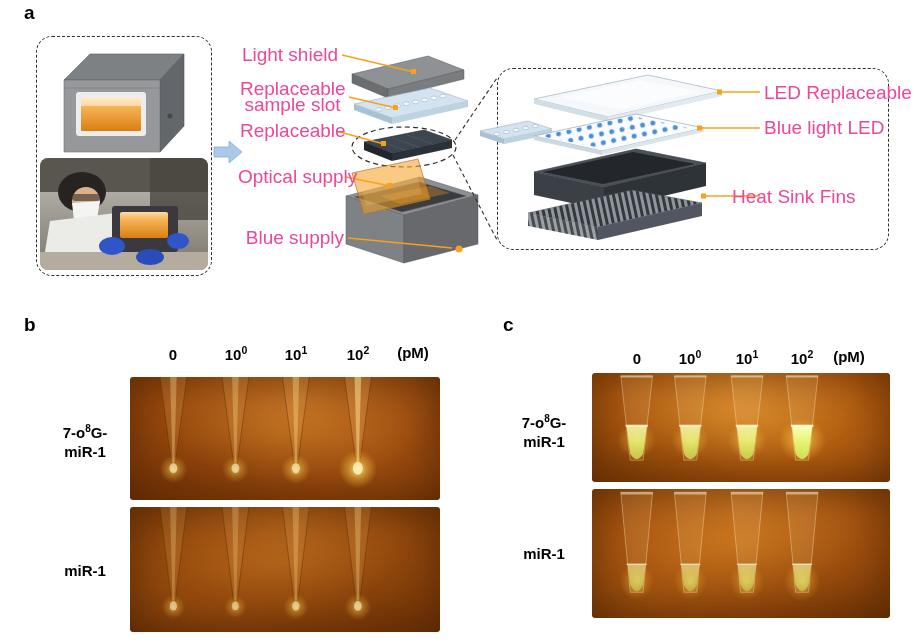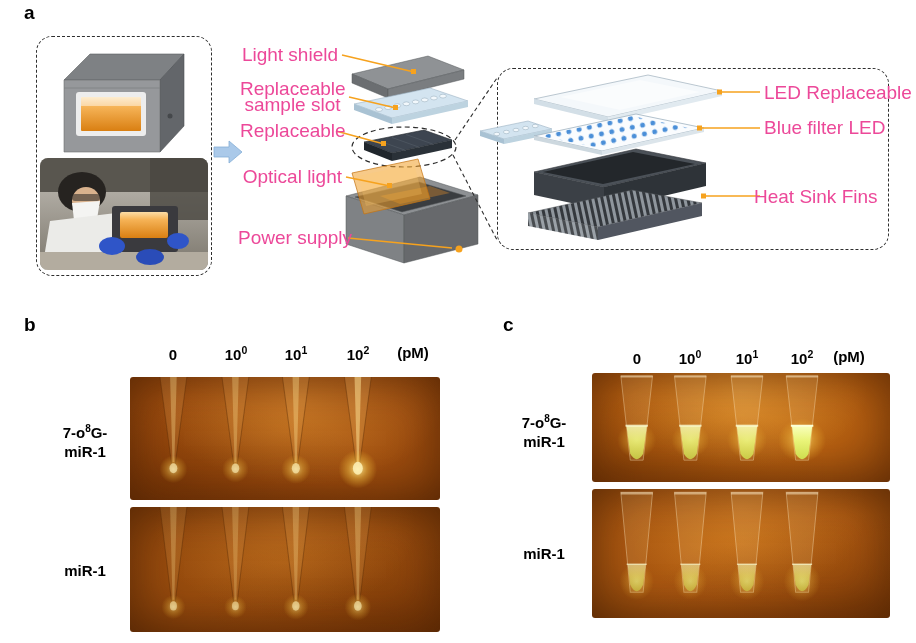--- a/index.html
+++ b/index.html
@@ -212,25 +212,25 @@
       <rect x="701" y="193.5" width="5" height="5"></rect>
     </g>
   </svg>
 
   <div class="alabel r" style="left:238px;top:47px;width:100px">Light shield</div>
   <div class="alabel c" style="left:240px;top:81px;width:105px">
     <div>Replaceable</div>
     <div>sample slot</div>
   </div>
   <div class="alabel r" style="left:240px;top:123px;width:92px">Replaceable</div>
-  <div class="alabel r" style="left:238px;top:169px;width:104px">Optical light</div>
-  <div class="alabel r" style="left:238px;top:230px;width:106px">Power supply</div>
+  <div class="alabel r" style="left:238px;top:169px;width:104px">Optical supply</div>
+  <div class="alabel r" style="left:238px;top:230px;width:106px">Blue supply</div>
   <div class="alabel" style="left:764px;top:85px;width:120px">LED Replaceable</div>
-  <div class="alabel" style="left:764px;top:120px;width:120px">Blue filter LED</div>
-  <div class="alabel" style="left:754px;top:189px;width:120px">Heat Sink Fins</div>
+  <div class="alabel" style="left:764px;top:120px;width:120px">Blue light LED</div>
+  <div class="alabel" style="left:732px;top:189px;width:120px">Heat Sink Fins</div>
 
   <div class="panel-letter" style="left:24px;top:314px">b</div>
 
   <div class="hdr" style="left:173px;top:344px"><span>0</span><sup></sup></div>
   <div class="hdr" style="left:236px;top:344px"><span>10</span><sup>0</sup></div>
   <div class="hdr" style="left:296px;top:344px"><span>10</span><sup>1</sup></div>
   <div class="hdr" style="left:358px;top:344px"><span>10</span><sup>2</sup></div>
   <div class="hdr" style="left:413px;top:344px">(pM)</div>
 
   <div class="rowlab" style="left:38px;top:419px;width:94px">

